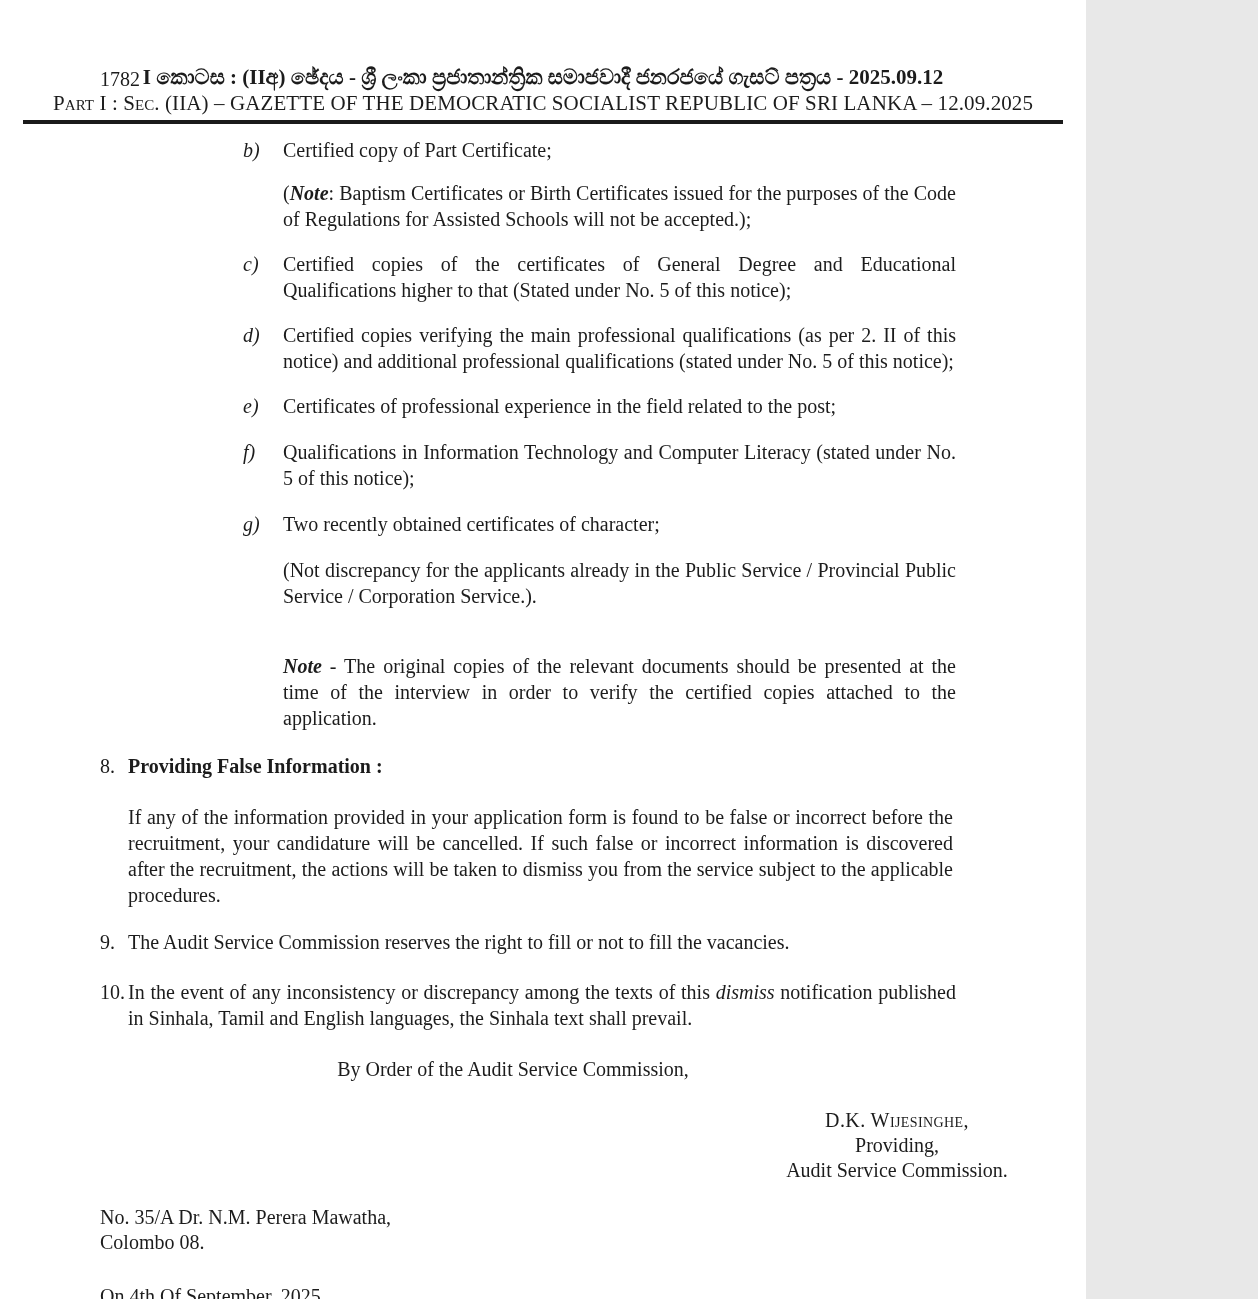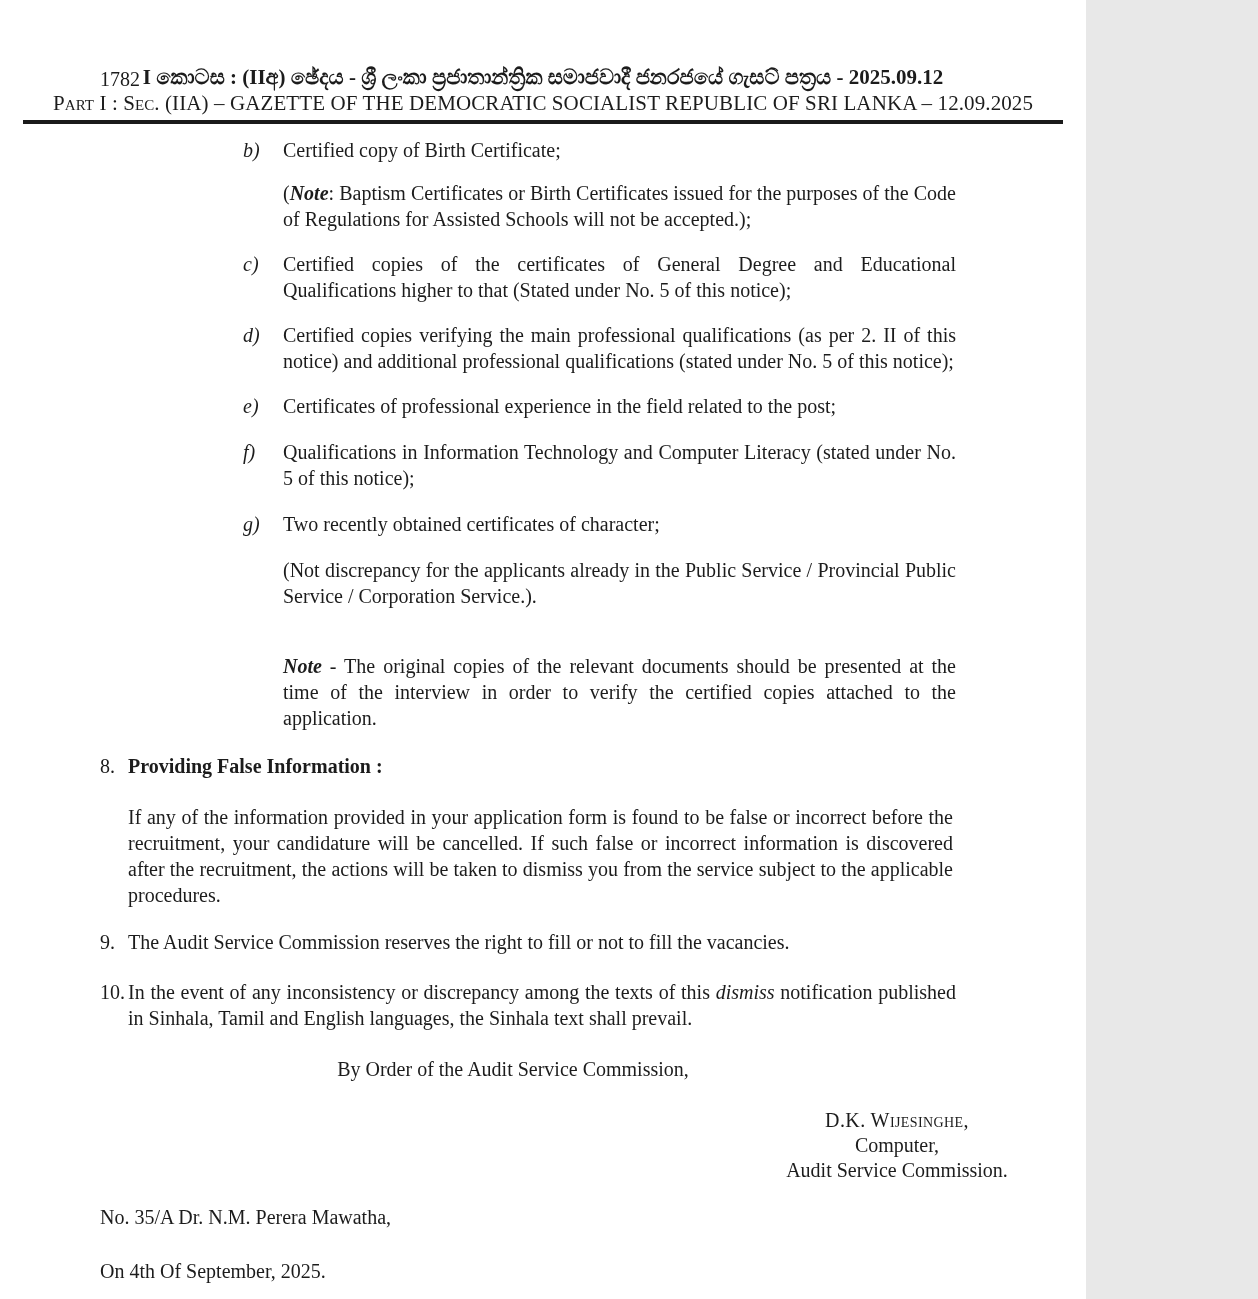--- a/index.html
+++ b/index.html
@@ -102,21 +102,21 @@
     <div class="page-num">1782</div>
     <div class="title-si">I කොටස : (IIඅ) ඡේදය - ශ්‍රී ලංකා ප්‍රජාතාන්ත්‍රික සමාජවාදී ජනරජයේ ගැසට් පත්‍රය - 2025.09.12</div>
     <div class="title-en"><span class="sc">Part I : Sec. (IIA)</span><span> – GAZETTE OF THE DEMOCRATIC SOCIALIST REPUBLIC OF SRI LANKA – 12.09.2025</span></div>
     <div class="rule"></div>
   </div>
 
   <div class="content">
 
     <div class="item mt-b">
       <span class="marker">b)</span>
-      <span class="itext">Certified copy of Birth Certificate;</span>
+      <span class="itext">Certified copy of Part Certificate;</span>
     </div>
 
     <p class="note mt-noteb"><span>(</span><span class="bi">Note</span><span>: Baptism Certificates or Birth Certificates issued for the purposes of the Code of Regulations for Assisted Schools will not be accepted.);</span></p>
 
     <div class="item mt-c">
       <span class="marker">c)</span>
       <span class="itext">Certified copies of the certificates of General Degree and Educational Qualifications higher to that (Stated under No. 5 of this notice);</span>
     </div>
 
     <div class="item mt-d">
@@ -157,26 +157,27 @@
 
     <div class="section mt-sec10">
       <span class="num">10.</span>
       <span class="sec-text"><span>In the event of any inconsistency or discrepancy among the texts of this </span><span class="it">dismiss</span><span> notification published in Sinhala, Tamil and English languages, the Sinhala text shall prevail.</span></span>
     </div>
 
     <p class="by-order">By Order of the Audit Service Commission,</p>
 
     <div class="signature">
       <div class="sig-name">D.K. Wijesinghe,</div>
-      <div>Computer,</div>
+      <div>Providing,</div>
       <div>Audit Service Commission.</div>
     </div>
 
     <div class="address">
       <div>No. 35/A Dr. N.M. Perera Mawatha,</div>
+      <div>Colombo 08.</div>
     </div>
 
     <div class="place-date">
       <div>On 4th Of September, 2025.</div>
     </div>
 
   </div>
 </div>
 
 </body></html>

